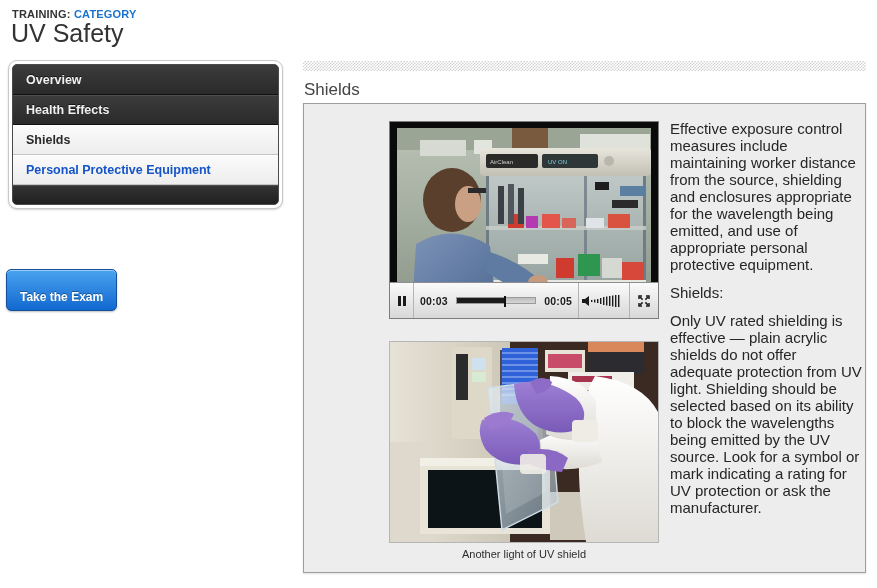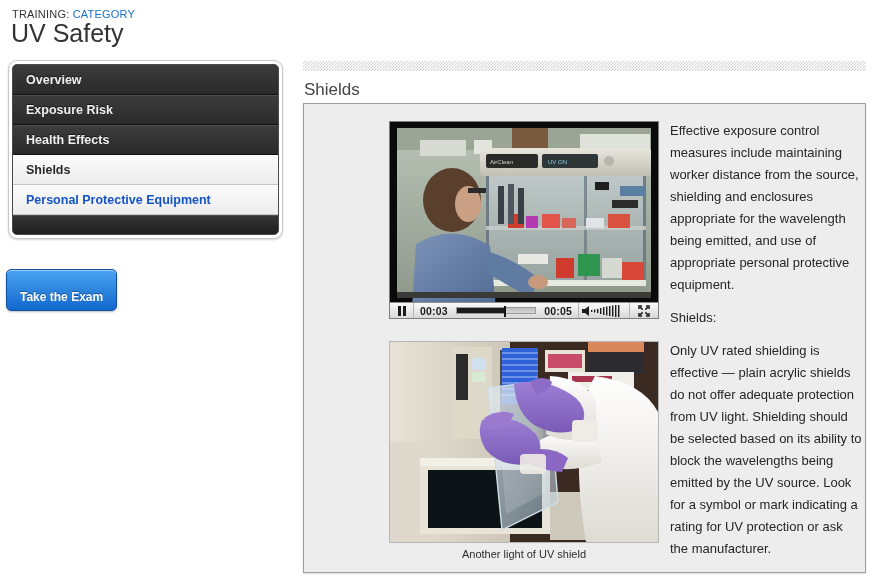--- a/index.html
+++ b/index.html
@@ -9,21 +9,21 @@
     background: #ffffff;
     font-family: "Liberation Sans", sans-serif;
     overflow: hidden;
   }
   .page { position: relative; width: 877px; height: 588px; background:#fff; }
 
   
   .header { position:absolute; left:0; top:0; width:877px; height:52px; }
   .kicker {
     position:absolute; left:12px; top:8px;
-    font-size: 11px; font-weight: normal; letter-spacing:.2px;
+    font-size: 11px; font-weight: bold; letter-spacing:.2px;
     color:#333;
   }
   .kicker .cat { color:#1a73cc; }
   .page-title {
     position:absolute; left:11px; top:20px;
     font-size: 25px; font-weight: normal; color:#333;
     line-height: 1.1;
   }
 
   
@@ -135,21 +135,21 @@
 
   
   .video-box {
     position:absolute; left:85px; top:17px;
     width:270px; height:198px;
     background:#000;
     border:1px solid #7d7d7d;
   }
   .video-pic { position:absolute; inset:0; overflow:hidden; background:#000; }
   .video-controls {
-    position:absolute; left:0; right:0; bottom:0; height:16px;
+    position:absolute; left:0; right:0; bottom:0; height:36px;
     display:flex; align-items:center;
     background:linear-gradient(#fafafa,#d8d8d8);
     border-top:1px solid #8e8e8e;
     font-size:10.5px; color:#1b1b1b; font-weight:bold;
   }
   .vc-btn {
     width:24px; height:100%;
     display:flex; align-items:center; justify-content:center;
     border-right:1px solid #b4b4b4; cursor:pointer;
   }
@@ -175,21 +175,21 @@
     border:1px solid #b6b6b6; background:#d8d4cd; overflow:hidden;
   }
   .caption {
     position:absolute; left:85px; top:444px; width:270px;
     text-align:center; font-size:11px; color:#2d2d2d;
   }
 
   
   .text-col {
     position:absolute; left:366px; top:16px; width:192px;
-    font-size:13px; color:#262626; line-height:22px;
+    font-size:15px; color:#262626; line-height:17px;
   }
   .text-col p { margin:0 0 11px 0; }
 
   .nav-item span, .text-col p, .caption, .section-title { user-select:text; }
 </style>
 </head>
 <body>
 
 <div class="page">
 
@@ -199,23 +199,20 @@
       <span class="cat">CATEGORY</span>
     </div>
     <div class="page-title">UV Safety</div>
   </div>
 
 
   <div class="nav-wrap">
     <div class="nav-inner">
       <div class="nav-item first">
         <span>Overview</span>
-      </div>
-      <div class="nav-item">
-        <span>Exposure Risk</span>
       </div>
       <div class="nav-item">
         <span>Health Effects</span>
       </div>
       <div class="nav-item sub">
         <span>Shields</span>
       </div>
       <div class="nav-item sub link">
         <span>Personal Protective Equipment</span>
       </div>

